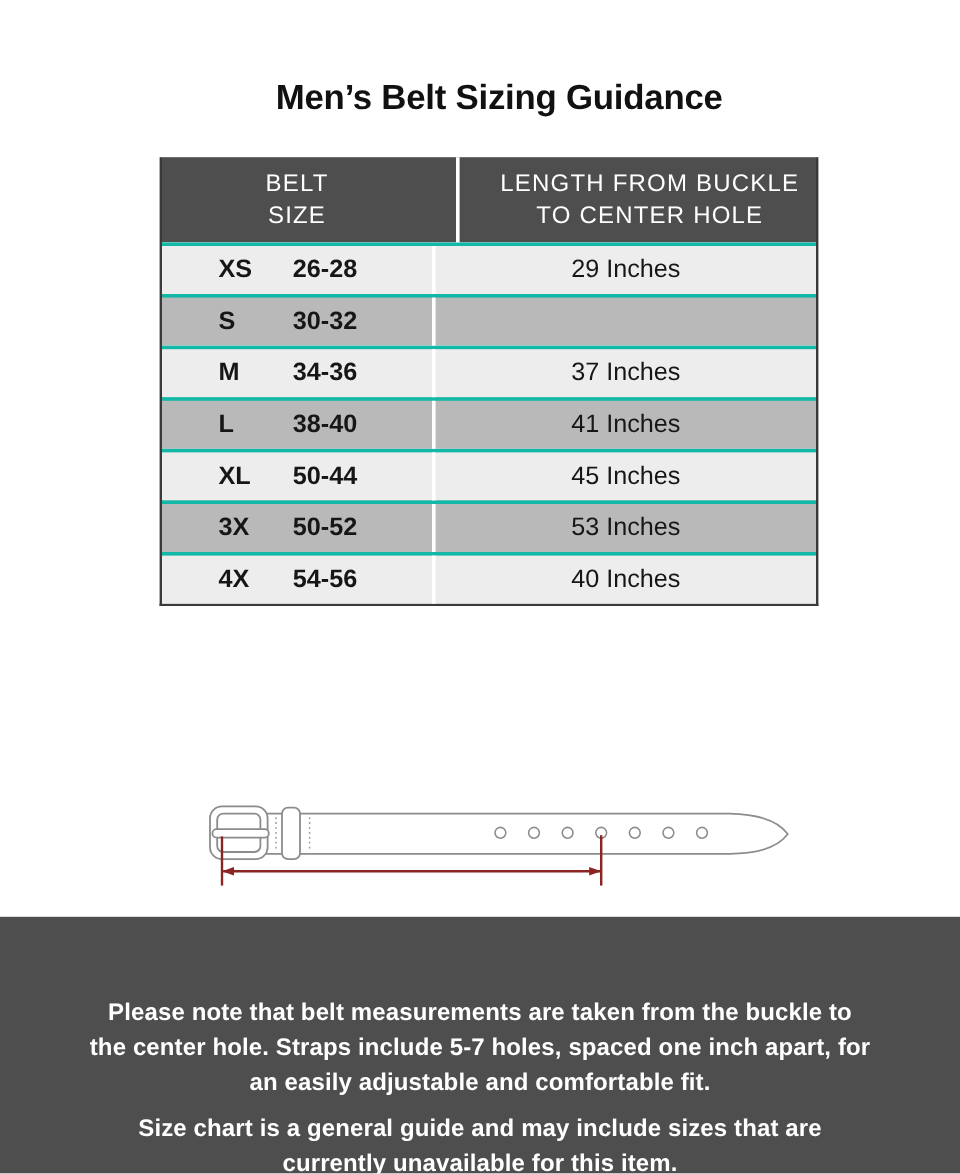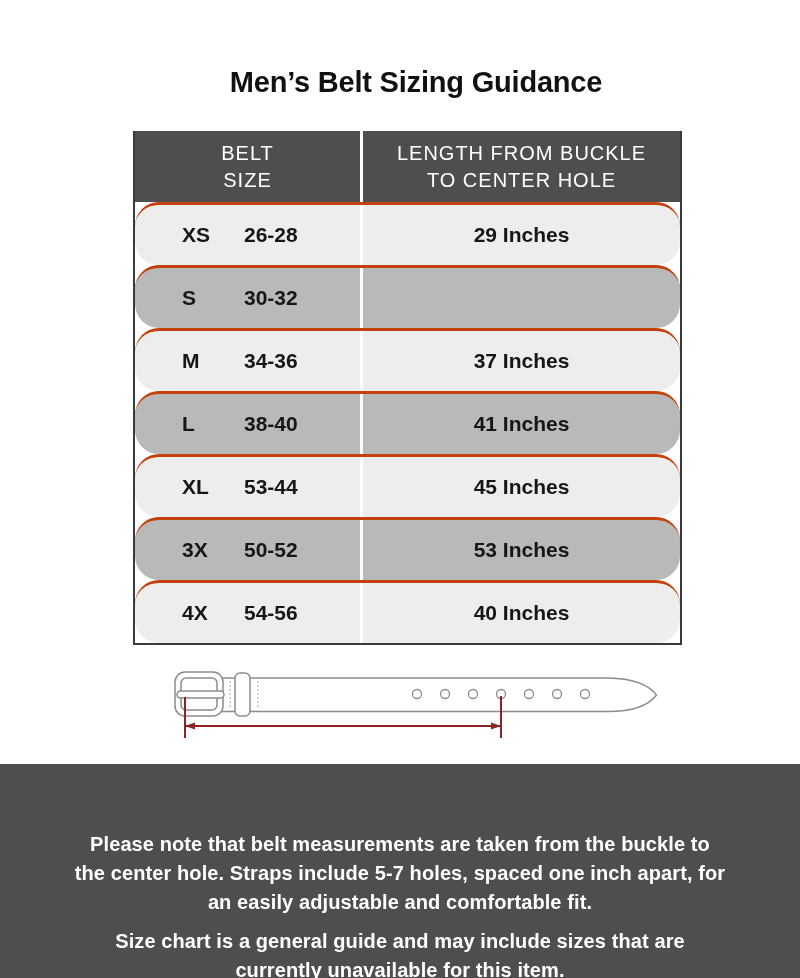--- a/index.html
+++ b/index.html
@@ -11,44 +11,43 @@
   }
   .title {
     position: absolute; top: 50px; left: 0; width: 100%;
     text-align: center; font-size: 29px; font-weight: bold;
     color: #111111; letter-spacing: -0.2px; margin: 16px;
   }
   .sizing-table {
     position: absolute; left: 133px; top: 131px; width: 549px;
     border: 2px solid #3a3a3a; border-top: none; box-sizing: border-box;
   }
-  .thead { display: flex; height: 71px; background: #4e4e4e; }
+  .thead { display: flex; height: 71px; background: #4e4e4e; gap: 20px; }
   .hcell {
     color: #ffffff; display: flex; align-items: center; justify-content: center;
     text-align: center; font-size: 20px; letter-spacing: 1px; line-height: 27px;
     white-space: pre-line; font-weight: normal;
   }
   .col1 { width: 225px; }
   .col2 { flex: 1; }
   .vdiv { width: 3px; background: #ffffff; }
   .trow {
-    display: flex; height: 63px; border-top: 3px solid #c2410c;
+    display: flex; height: 43px; border-top: 3px solid #14b8a6;
     box-sizing: border-box;
-    border-radius: 24px;
   }
   .tbody .trow:nth-child(odd) { background: #ededee; }
   .tbody .trow:nth-child(even) { background: #b9b9b9; }
   .trow .c1 {
     width: 225px; box-sizing: border-box; display: flex; align-items: center;
     padding-left: 47px; font-size: 21px; font-weight: bold; color: #161616;
   }
   .trow .c1 .size { display: inline-block; width: 62px; }
   .trow .c2 {
     flex: 1; display: flex; align-items: center; justify-content: center;
-    font-size: 21px; font-weight: bold; color: #161616;
+    font-size: 21px; font-weight: normal; color: #161616;
   }
   .belt-wrap { position: absolute; left: 140px; top: 650px; width: 540px; height: 100px; }
   .footer {
     position: absolute; top: 764px; left: 0; width: 800px; height: 214px;
     background: #4e4e4e; color: #ffffff; text-align: center;
     box-sizing: border-box; padding-top: 66px;
   }
   .footer p {
     margin: 0 0 10px; font-size: 20px; font-weight: bold; line-height: 29px;
     white-space: pre-line; letter-spacing: 0.1px;
@@ -95,21 +94,21 @@
       <div class="c1">
           <span class="size">L</span>
           <span class="range">38-40</span>
         </div>
       <div class="vdiv"></div>
       <div class="c2">41 Inches</div>
     </div>
     <div class="trow">
       <div class="c1">
           <span class="size">XL</span>
-          <span class="range">53-44</span>
+          <span class="range">50-44</span>
         </div>
       <div class="vdiv"></div>
       <div class="c2">45 Inches</div>
     </div>
     <div class="trow">
       <div class="c1">
           <span class="size">3X</span>
           <span class="range">50-52</span>
         </div>
       <div class="vdiv"></div>

